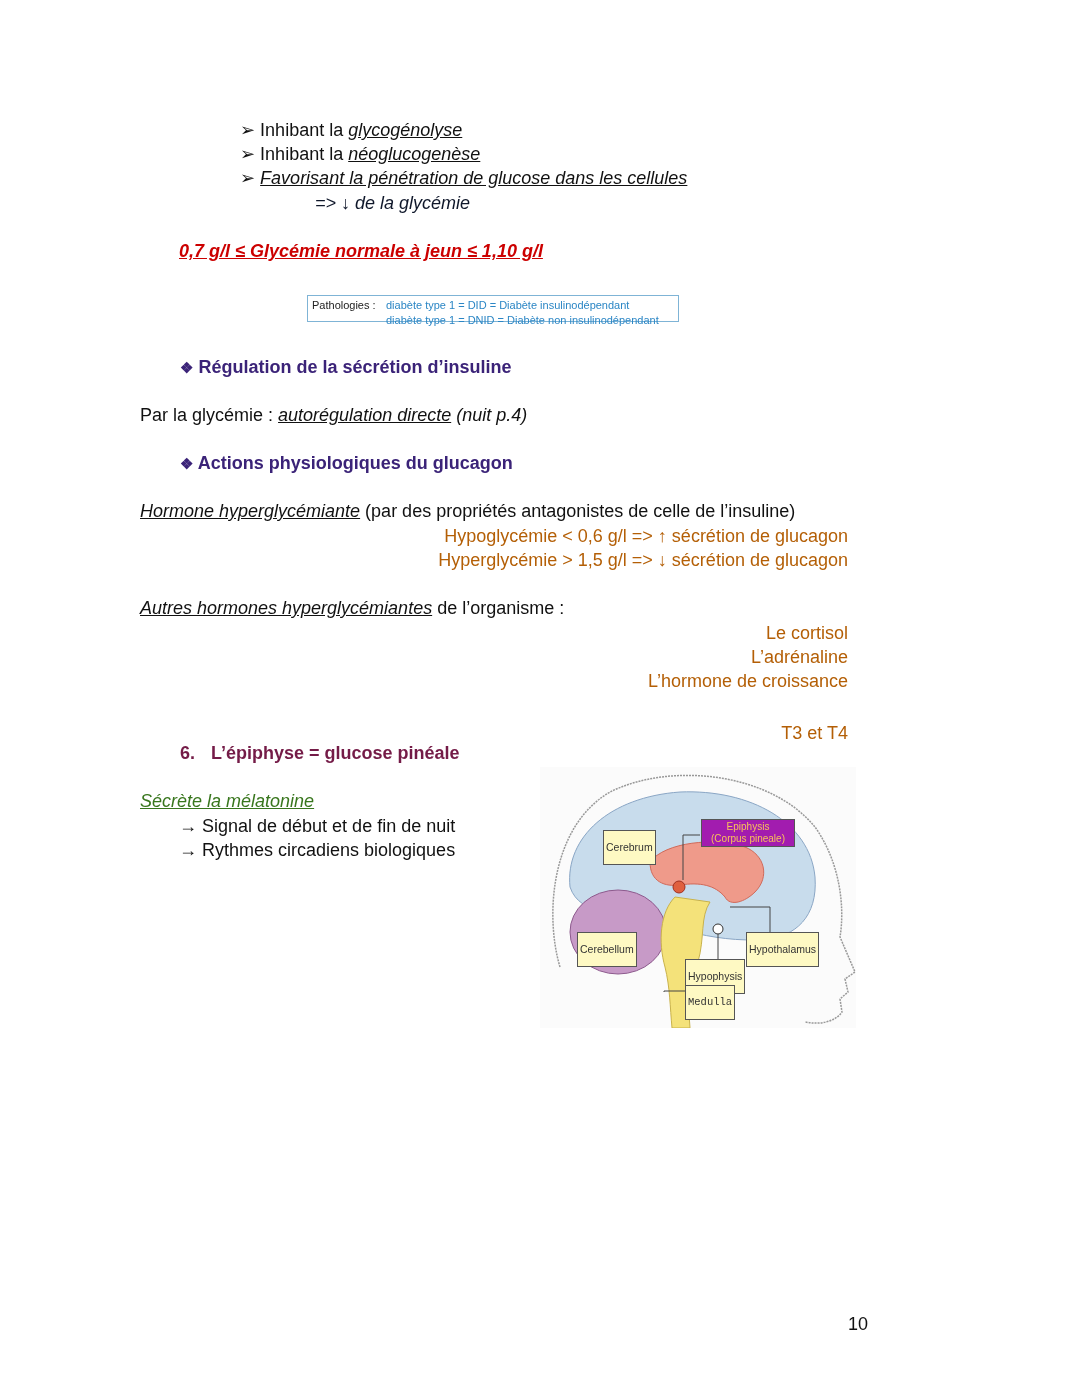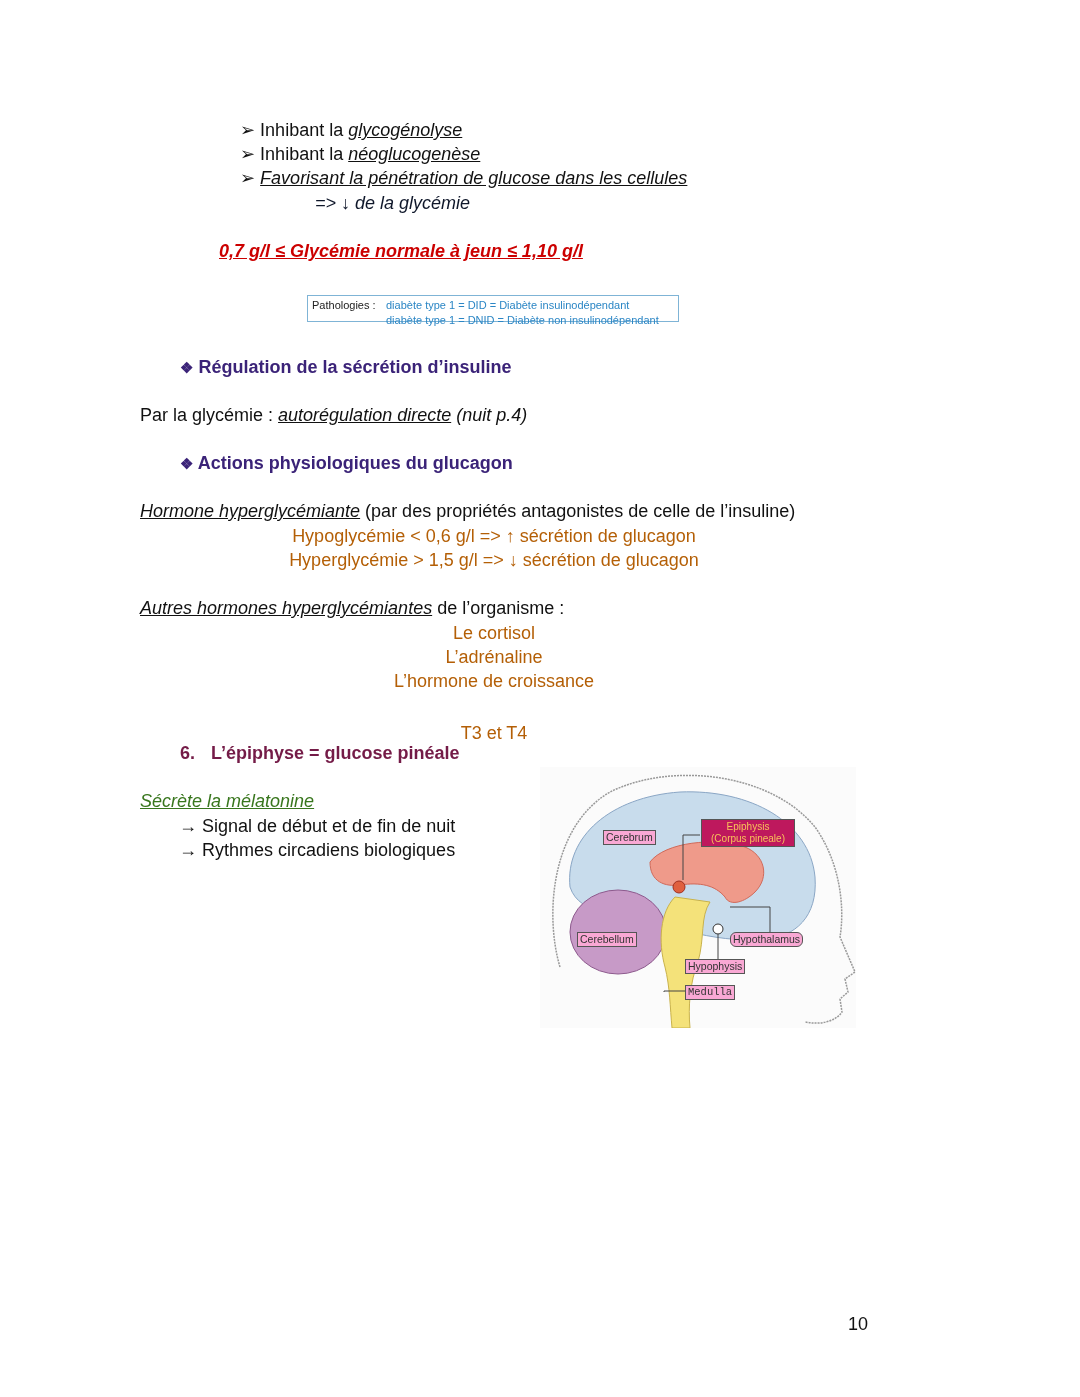--- a/index.html
+++ b/index.html
@@ -10,66 +10,66 @@
     .line { position: absolute; font-size: 18px; line-height: 22px; white-space: nowrap; }
     .u { text-decoration: underline; }
     .i { font-style: italic; }
     .b { font-weight: bold; }
     .blue { color: #0f172a; margin-left: 16px; }
     .red { color: #cc0000; }
     .purple { color: #3b2378; }
     .plum { color: #741b47; }
     .orange { color: #b45f06; }
     .green { color: #38761d; }
-    .center { text-align: center; }
+    .center { text-align: right; }
 
     .patho-box {
       position: absolute; left: 307px; top: 295px; width: 372px; height: 27px;
       border: 1.5px solid #7fb4d6; box-sizing: border-box;
       font-family: "Liberation Sans", sans-serif; font-size: 11px; line-height: 15px;
       padding: 2px 4px;
     }
     .patho-label { position: absolute; left: 4px; top: 2px; color: #222; }
     .patho-l1, .patho-l2 { position: absolute; left: 78px; color: #2b86c5; }
     .patho-l1 { top: 2px; }
     .patho-l2 { top: 17px; }
 
     .figure {
       position: absolute; left: 540px; top: 767px; width: 316px; height: 261px;
       background: #fbfbfb;
     }
     .fig-label {
-      position: absolute; font-size: 10.5px; line-height: 13px; padding: 0 2px;
-      border: 1px solid #555; background: #f9a8d4; color: #333;
+      position: absolute; font-size: 10.5px; line-height: 13px; padding: 10px 2px;
+      border: 1px solid #555; background: #fef9c3; color: #333;
       font-family: "Liberation Sans", sans-serif;
     }
     .fig-label-epi {
       position: absolute; font-size: 10px; line-height: 12px; text-align: center;
-      background: #be185d; color: #f8c15a; border: 1px solid #555; padding: 1px 3px;
+      background: #a21caf; color: #f8c15a; border: 1px solid #555; padding: 1px 3px;
     }
     .page-number { position: absolute; left: 848px; top: 1314px; font-size: 18px; }
   </style>
 </head>
 <body>
 
 <div class="line" style="left:240px; top:119px;">
   <span>➢</span>
   <span>Inhibant la </span><span class="u i">glycogénolyse</span>
 </div>
 <div class="line" style="left:240px; top:143px;">
   <span>➢</span>
   <span>Inhibant la </span><span class="u i">néoglucogenèse</span>
 </div>
 <div class="line" style="left:240px; top:167px;">
   <span>➢</span>
   <span class="u i">Favorisant la pénétration de glucose dans les cellules</span>
 </div>
 <div class="line i blue" style="left:299px; top:192px;">=&gt; ↓ de la glycémie</div>
 
-<div class="line b i u red" style="left:179px; top:240px;margin-left:40px;">0,7 g/l ≤ Glycémie normale à jeun ≤ 1,10 g/l</div>
+<div class="line b i u red" style="left:179px; top:240px;">0,7 g/l ≤ Glycémie normale à jeun ≤ 1,10 g/l</div>
 
 <div class="patho-box">
   <span class="patho-label">Pathologies :</span>
   <span class="patho-l1">diabète type 1 =  DID = Diabète insulinodépendant</span>
   <span class="patho-l2">diabète type 1 = DNID = Diabète non insulinodépendant</span>
 </div>
 
 <div class="line b purple" style="left:180px; top:356px;">
   <span style="font-size:15px;">❖</span>
   <span>Régulation de la sécrétion d’insuline</span>
@@ -124,18 +124,18 @@
     <polyline points="190,140 230,140 230,172" fill="none" stroke="#444" stroke-width="1"></polyline>
     <polyline points="178,167 178,195" fill="none" stroke="#444" stroke-width="1"></polyline>
     <polyline points="124,225 124,224 145,224" fill="none" stroke="#444" stroke-width="1"></polyline>
   </svg>
   <div class="fig-label" style="left:63px; top:63px;">Cerebrum</div>
   <div class="fig-label-epi" style="left:161px; top:52px; width:86px;">
     <div>Epiphysis</div>
     <div>(Corpus pineale)</div>
   </div>
   <div class="fig-label" style="left:37px; top:165px;">Cerebellum</div>
-  <div class="fig-label" style="left:190px; top:165px;border-radius:6px;">Hypothalamus</div>
+  <div class="fig-label" style="left:206px; top:165px;">Hypothalamus</div>
   <div class="fig-label" style="left:145px; top:192px;">Hypophysis</div>
   <div class="fig-label" style="left:145px; top:218px;font-family:Liberation Mono, monospace;">Medulla</div>
 </div>
 
 <div class="page-number">10</div>
 
 </body></html>

